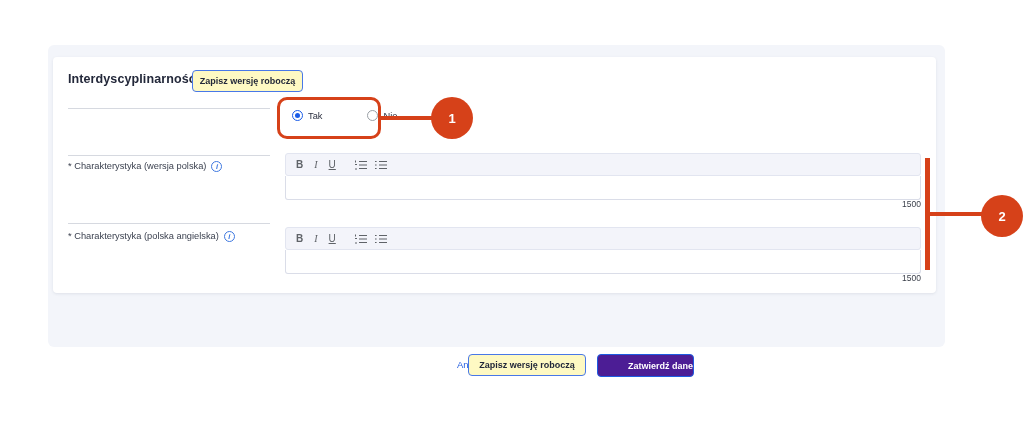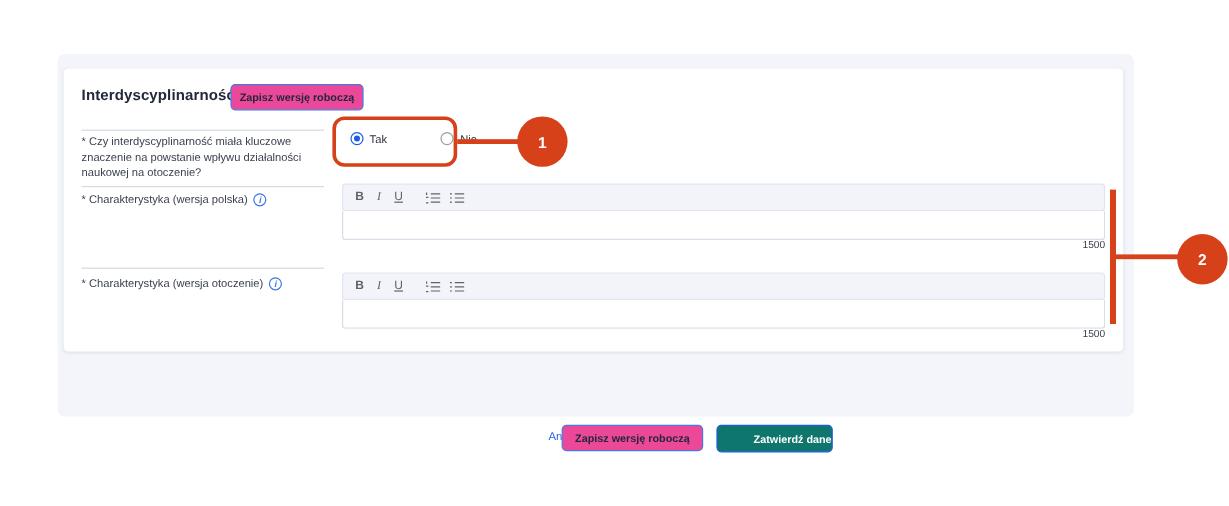--- a/index.html
+++ b/index.html
@@ -8,22 +8,22 @@
   .stage { position:relative; width:1024px; height:422px; background:#fff; overflow:hidden; }
 
   .panel { position:absolute; left:48px; top:45px; width:897px; height:302px;
            background:#f3f5fa; border-radius:6px; }
   .card  { position:absolute; left:5px; top:12px; width:883px; height:236px;
            background:#ffffff; border-radius:4px; box-shadow:0 1px 3px rgba(50,60,90,.10); }
 
   .card-title { position:absolute; left:15px; top:15px; font-size:12.5px; font-weight:bold; color:#23283a; letter-spacing:.1px; }
 
   .btn { display:flex; align-items:center; justify-content:center; border-radius:4px; cursor:pointer; font-weight:bold; }
-  .btn-outline { background:#ec4899; border:1.5px solid #4878e8; color:#22283a; font-size:9px; }
-  .btn-primary { background:#0f766e; border:1.5px solid #1e5ce0; color:#fff; font-size:9px;padding-left:30px; }
+  .btn-outline { background:#fef9c3; border:1.5px solid #4878e8; color:#22283a; font-size:9px; }
+  .btn-primary { background:#4c1d95; border:1.5px solid #1e5ce0; color:#fff; font-size:9px;padding-left:30px; }
   .top-save-btn { position:absolute; left:139px; top:13px; width:111px; height:22px; }
 
   .divider { position:absolute; left:15px; width:202px; height:1px; background:#d6d9e0; }
   .div-1 { top:51px; } .div-2 { top:98px; } .div-3 { top:166px; }
 
   .question-label { position:absolute; left:15px; top:55px; width:214px;
                     font-size:9.3px; color:#3c4250; line-height:1.38; }
 
   .radio-row { position:absolute; left:239px; top:53px; display:flex; align-items:flex-start; }
   .radio-opt { display:flex; align-items:center; cursor:pointer; }
@@ -78,21 +78,20 @@
 
   <div class="panel">
     <div class="card">
 
       <div class="card-title">Interdyscyplinarność</div>
 
       <div class="btn btn-outline top-save-btn">Zapisz wersję roboczą</div>
 
       <div class="divider div-1"></div>
 
-      <div class="question-label">* Czy interdyscyplinarność miała kluczowe znaczenie na powstanie wpływu działalności naukowej na otoczenie?</div>
 
       <div class="radio-row">
         <div class="radio-opt">
           <span class="radio-circle selected"></span>
           <span class="radio-label">Tak</span>
         </div>
         <div class="radio-opt">
           <span class="radio-circle"></span>
           <span class="radio-label">Nie</span>
         </div>
@@ -136,21 +135,21 @@
               </svg>
           </span>
         </div>
         <div class="editor-content"></div>
       </div>
       <div class="counter cnt-1">1500</div>
 
       <div class="divider div-3"></div>
 
       <div class="field-label lbl-2">
-        <span>* Charakterystyka (wersja otoczenie)</span>
+        <span>* Charakterystyka (polska angielska)</span>
         <span class="info-icon">i</span>
       </div>
 
       <div class="editor ed-2">
         <div class="editor-toolbar">
           <span class="tb-btn tb-bold">B</span>
           <span class="tb-btn tb-italic">I</span>
           <span class="tb-btn tb-underline">U</span>
           <span class="tb-gap"></span>
           <span class="tb-list-icon">

